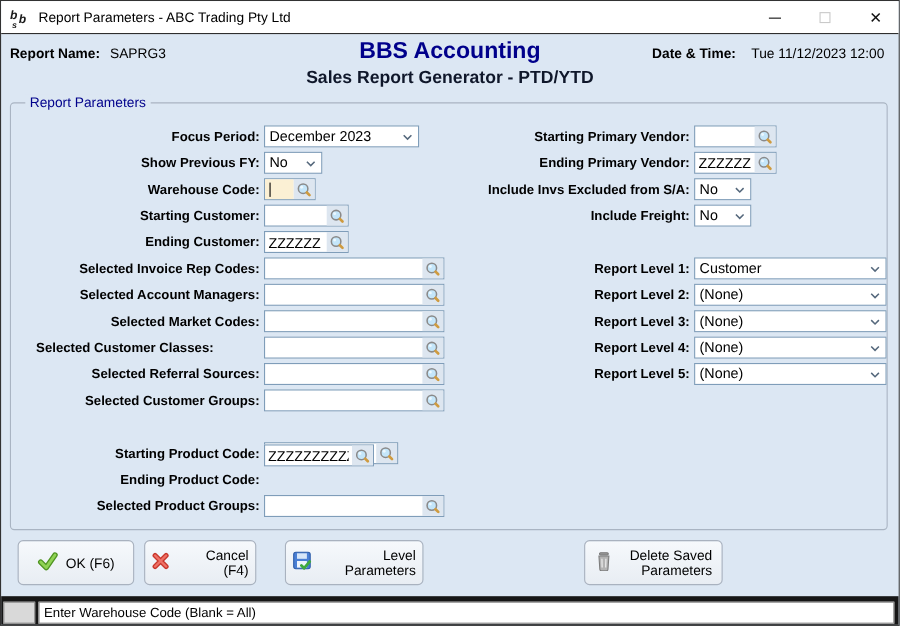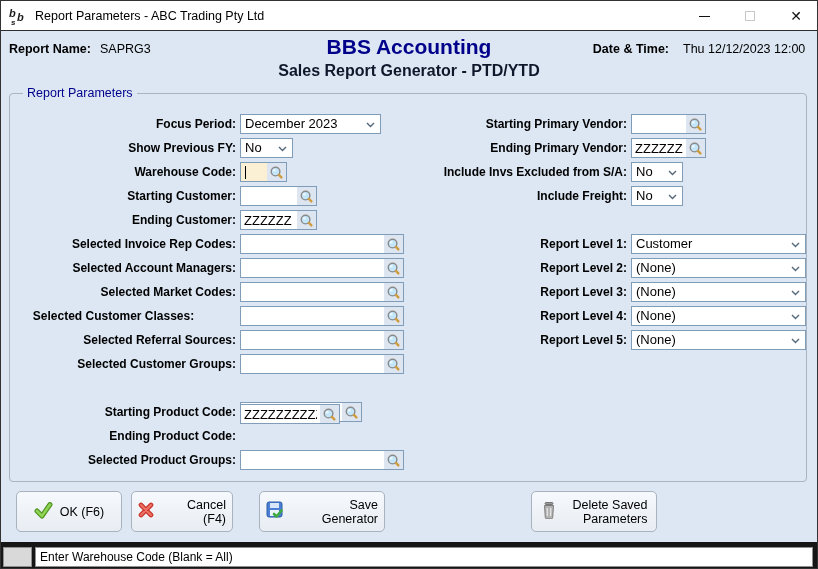--- a/index.html
+++ b/index.html
@@ -82,21 +82,21 @@
     <div class="wc wc-close">
         <span class="glyph-close">✕</span>
       </div>
   </div>
 
   <span class="hlabel" style="left:8px; top:41px;">Report Name:</span>
   <span class="hvalue" style="left:99px; top:41px;">SAPRG3</span>
   <div class="app-title">BBS Accounting</div>
   <div class="report-title">Sales Report Generator - PTD/YTD</div>
   <span class="hlabel" style="left:563px; width:105px; top:41px; text-align:right;">Date &amp; Time:</span>
-  <span class="hvalue" style="left:682px; top:41px;">Thu 12/12/2023 12:00</span>
+  <span class="hvalue" style="left:682px; top:41px;">Tue 11/12/2023 12:00</span>
 
   <div class="groupbox"></div>
   <span class="groupbox-title">Report Parameters</span>
 
   <div class="flabel" style="left:10px; width:225px; top:116px;">Focus Period:</div>
   <div class="flabel" style="left:10px; width:225px; top:140px;">Show Previous FY:</div>
   <div class="flabel" style="left:10px; width:225px; top:164px;">Warehouse Code:</div>
   <div class="flabel" style="left:10px; width:225px; top:188px;">Starting Customer:</div>
   <div class="flabel" style="left:10px; width:225px; top:212px;">Ending Customer:</div>
   <div class="flabel" style="left:10px; width:225px; top:236px;">Selected Invoice Rep Codes:</div>
@@ -330,21 +330,21 @@
         </svg></span>
     <span class="blabel">Cancel (F4)</span>
   </div>
   <div class="btn" style="left:258px; width:126px;">
     <span><svg width="18" height="18" viewBox="0 0 18 18">
           <rect x="1" y="1" width="15" height="15" rx="2" fill="#4a7fd4" stroke="#2d5ca8"></rect>
           <rect x="4" y="2" width="9" height="5" fill="#d7e6f8"></rect>
           <rect x="4" y="9" width="9" height="6" fill="#eef4fc"></rect>
           <path d="M8 13 L10.5 15.5 L15.5 9.5" fill="none" stroke="#3faa3f" stroke-width="2.6" stroke-linecap="round" stroke-linejoin="round"></path>
         </svg></span>
-    <span class="blabel">Save Generator</span>
+    <span class="blabel">Level Parameters</span>
   </div>
   <div class="btn" style="left:530px; width:126px;">
     <span><svg width="16" height="18" viewBox="0 0 16 18">
           <rect x="4" y="1.5" width="8" height="2" rx="1" fill="#9a9a9a" stroke="#777"></rect>
           <path d="M3.5 4.5 h9 l-0.8 12 a1.5 1.5 0 0 1 -1.5 1.4 h-4.4 a1.5 1.5 0 0 1 -1.5 -1.4 z" fill="#b3b3b3" stroke="#7d7d7d"></path>
           <line x1="6.2" y1="7" x2="6.4" y2="15" stroke="#e8e8e8" stroke-width="1.2"></line>
           <line x1="9.8" y1="7" x2="9.6" y2="15" stroke="#e8e8e8" stroke-width="1.2"></line>
         </svg></span>
     <span class="blabel" style="width:84px;">Delete Saved Parameters</span>
   </div>

